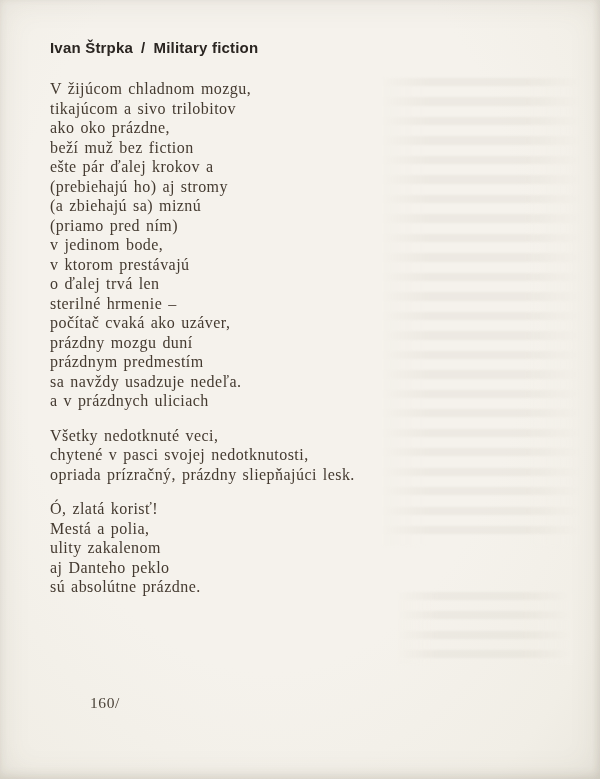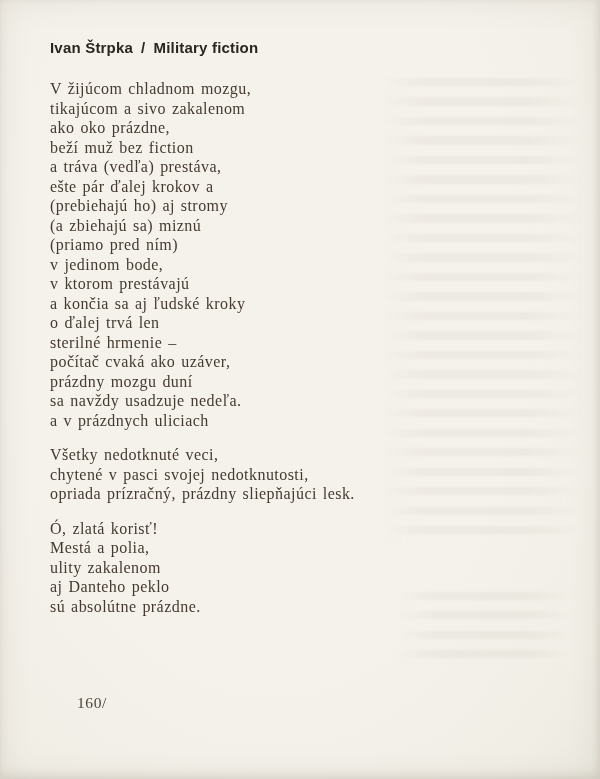--- a/index.html
+++ b/index.html
@@ -56,21 +56,21 @@
   }
   .stanza + .stanza {
     margin-top: 15px;
   }
   .line {
     white-space: nowrap;
     min-height: 19.5px;
   }
   .page-number {
     position: absolute;
-    left: 77px;
+    left: 90px;
     top: 694px;
     font-size: 15.5px;
     letter-spacing: 0.6px;
     color: #4c4339;
   }
   
   .bleed {
     position: absolute;
     pointer-events: none;
     opacity: 0.5;
@@ -94,35 +94,34 @@
   <div class="bleed bleed-a"></div>
   <div class="bleed bleed-b"></div>
 
   <div class="header">
     <span>Ivan Štrpka</span><span class="sep">/</span><span>Military fiction</span>
   </div>
 
   <div class="poem">
     <div class="stanza">
       <div class="line">V žijúcom chladnom mozgu,</div>
-      <div class="line">tikajúcom a sivo zakalenom</div>
+      <div class="line">tikajúcom a sivo trilobitov</div>
       <div class="line">ako oko prázdne,</div>
       <div class="line">beží muž bez fiction</div>
-      <div class="line">a tráva (vedľa) prestáva,</div>
       <div class="line">ešte pár ďalej krokov a</div>
       <div class="line">(prebiehajú ho) aj stromy</div>
       <div class="line">(a zbiehajú sa) miznú</div>
       <div class="line">(priamo pred ním)</div>
       <div class="line">v jedinom bode,</div>
       <div class="line">v ktorom prestávajú</div>
-      <div class="line">a končia sa aj ľudské kroky</div>
       <div class="line">o ďalej trvá len</div>
       <div class="line">sterilné hrmenie –</div>
       <div class="line">počítač cvaká ako uzáver,</div>
       <div class="line">prázdny mozgu duní</div>
+      <div class="line">prázdnym predmestím</div>
       <div class="line">sa navždy usadzuje nedeľa.</div>
       <div class="line">a v prázdnych uliciach</div>
     </div>
     <div class="stanza">
       <div class="line">Všetky nedotknuté veci,</div>
       <div class="line">chytené v pasci svojej nedotknutosti,</div>
       <div class="line">opriada prízračný, prázdny sliepňajúci lesk.</div>
     </div>
     <div class="stanza">
       <div class="line">Ó, zlatá korisť!</div>

